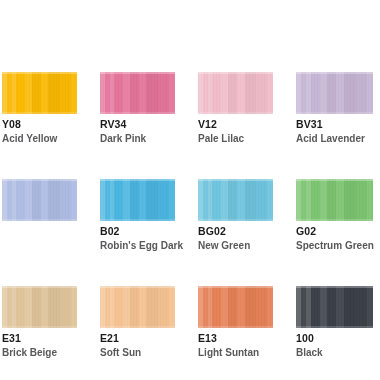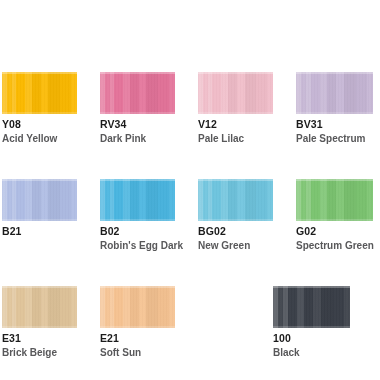--- a/index.html
+++ b/index.html
@@ -179,34 +179,33 @@
     <div class="cell cell-c4">
       <div class="swatch">
         <div class="base" style="background-color: rgb(197, 181, 212);"></div>
         <div class="streaks"></div>
         <div class="grain"></div>
         <div class="topedge"></div>
         <div class="botedge"></div>
       </div>
       <div class="labels">
         <div class="code">BV31</div>
-        <div class="name">Pale Spectrum</div>
+        <div class="name">Acid Lavender</div>
       </div>
     </div>
 
     <div class="cell cell-c1">
       <div class="swatch">
         <div class="base" style="background-color: rgb(174, 188, 228);"></div>
         <div class="streaks"></div>
         <div class="grain"></div>
         <div class="topedge"></div>
         <div class="botedge"></div>
       </div>
       <div class="labels">
-        <div class="code">B21</div>
       </div>
     </div>
     <div class="spacer"></div>
 
     <div class="cell cell-c2">
       <div class="swatch">
         <div class="base" style="background-color: rgb(73, 181, 224);"></div>
         <div class="streaks"></div>
         <div class="grain"></div>
         <div class="topedge"></div>
@@ -271,20 +270,33 @@
         <div class="topedge"></div>
         <div class="botedge"></div>
       </div>
       <div class="labels">
         <div class="code">E21</div>
         <div class="name">Soft Sun</div>
       </div>
     </div>
     <div class="spacer"></div>
 
+    <div class="cell cell-c3">
+      <div class="swatch">
+        <div class="base" style="background-color: rgb(229, 128, 85);"></div>
+        <div class="streaks"></div>
+        <div class="grain"></div>
+        <div class="topedge"></div>
+        <div class="botedge"></div>
+      </div>
+      <div class="labels">
+        <div class="code">E13</div>
+        <div class="name">Light Suntan</div>
+      </div>
+    </div>
     <div class="spacer"></div>
 
     <div class="cell cell-c4">
       <div class="swatch">
         <div class="base" style="background-color: rgb(58, 63, 72);"></div>
         <div class="streaks"></div>
         <div class="grain"></div>
         <div class="topedge"></div>
         <div class="botedge"></div>
       </div>

